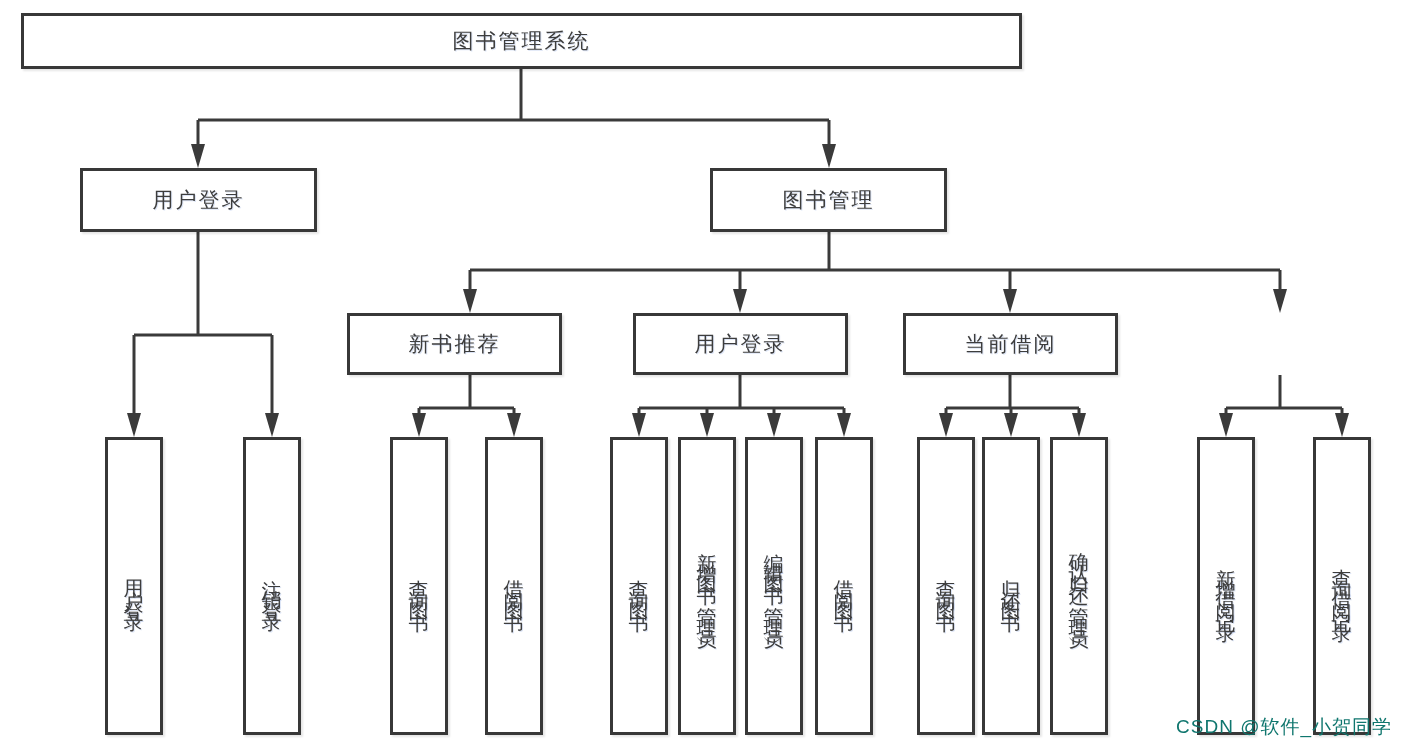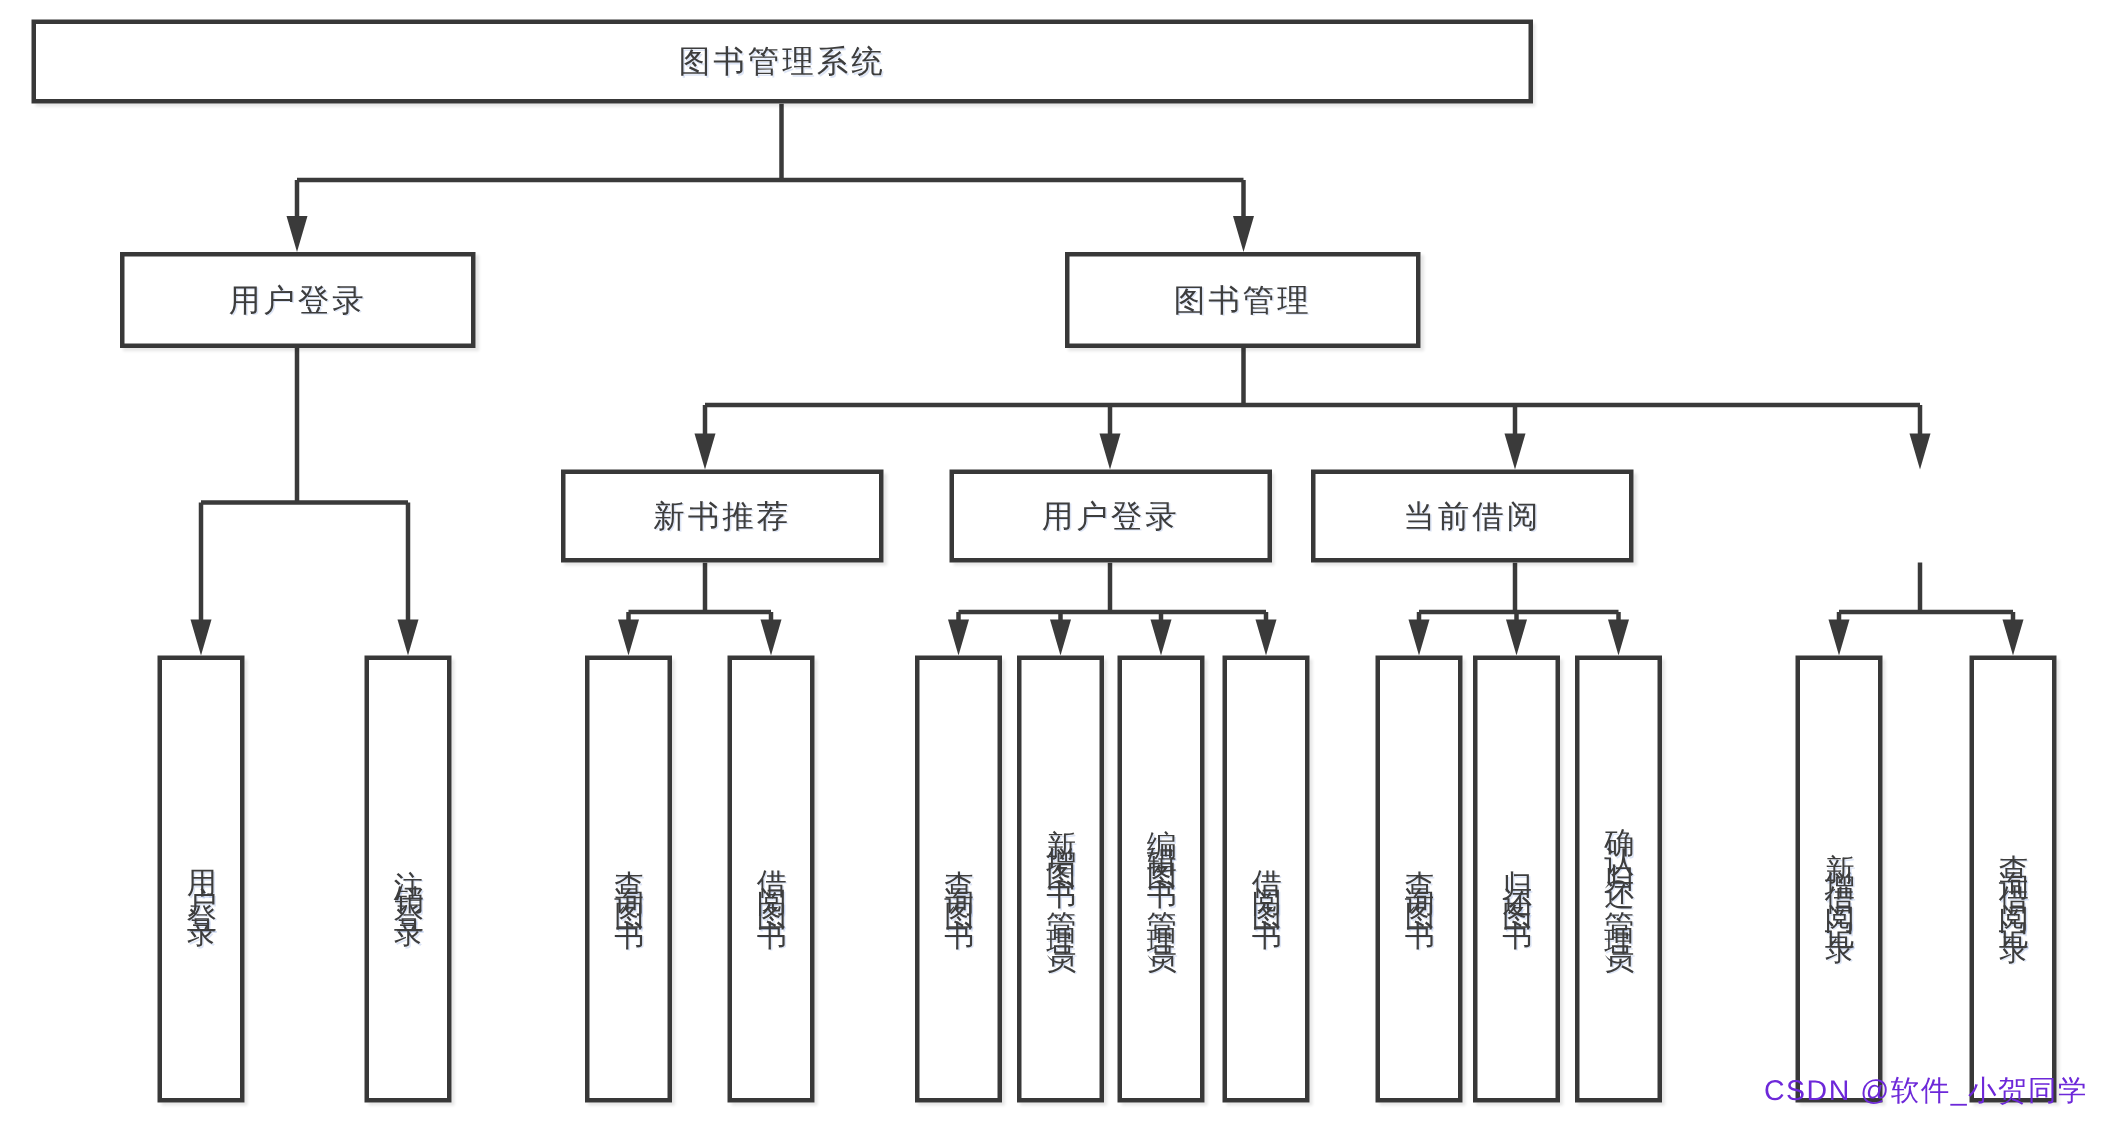--- a/index.html
+++ b/index.html
@@ -32,44 +32,44 @@
   }
 
   
   .root{left:21px;top:13px;width:995px;height:50px;}
   
   .l2{height:58px;width:231px;top:168px;}
   .l2-0{left:80px;}
   .l2-1{left:710px;text-align:center;}
   
   .l3{height:56px;width:209px;top:313px;}
-  .l3-0{left:374px;}
+  .l3-0{left:347px;}
   .l3-1{left:633px;}
-  .l3-2{left:874px;}
+  .l3-2{left:903px;}
   .l3-3{left:1172px;}
   
   .leaf{top:437px;width:52px;height:292px;}
   .lf-0{left:105px;}  .lf-1{left:243px;}
   .lf-2{left:390px;}  .lf-3{left:485px;}
   .lf-4{left:610px;}  .lf-5{left:678px;}
   .lf-6{left:745px;}  .lf-7{left:815px;}
   .lf-8{left:917px;}  .lf-9{left:982px;}
   .lf-10{left:1050px;}
   .lf-11{left:1197px;} .lf-12{left:1313px;}
 
   svg.connectors{position:absolute;left:0;top:0;z-index:1;}
   svg.connectors path{stroke:#3a3a3a;stroke-width:3;fill:none;}
   svg.connectors polygon{fill:#3a3a3a;stroke:none;}
 
   .watermark{
     position:absolute;
     right:13px;
     bottom:7px;
     font-size:19px;
-    color:#6d28d9;
+    color:#0f766e;
     letter-spacing:1px;
     z-index:3;
     white-space:nowrap;
   }
 </style>
 </head>
 <body>
 
 <div id="canvas">
 

